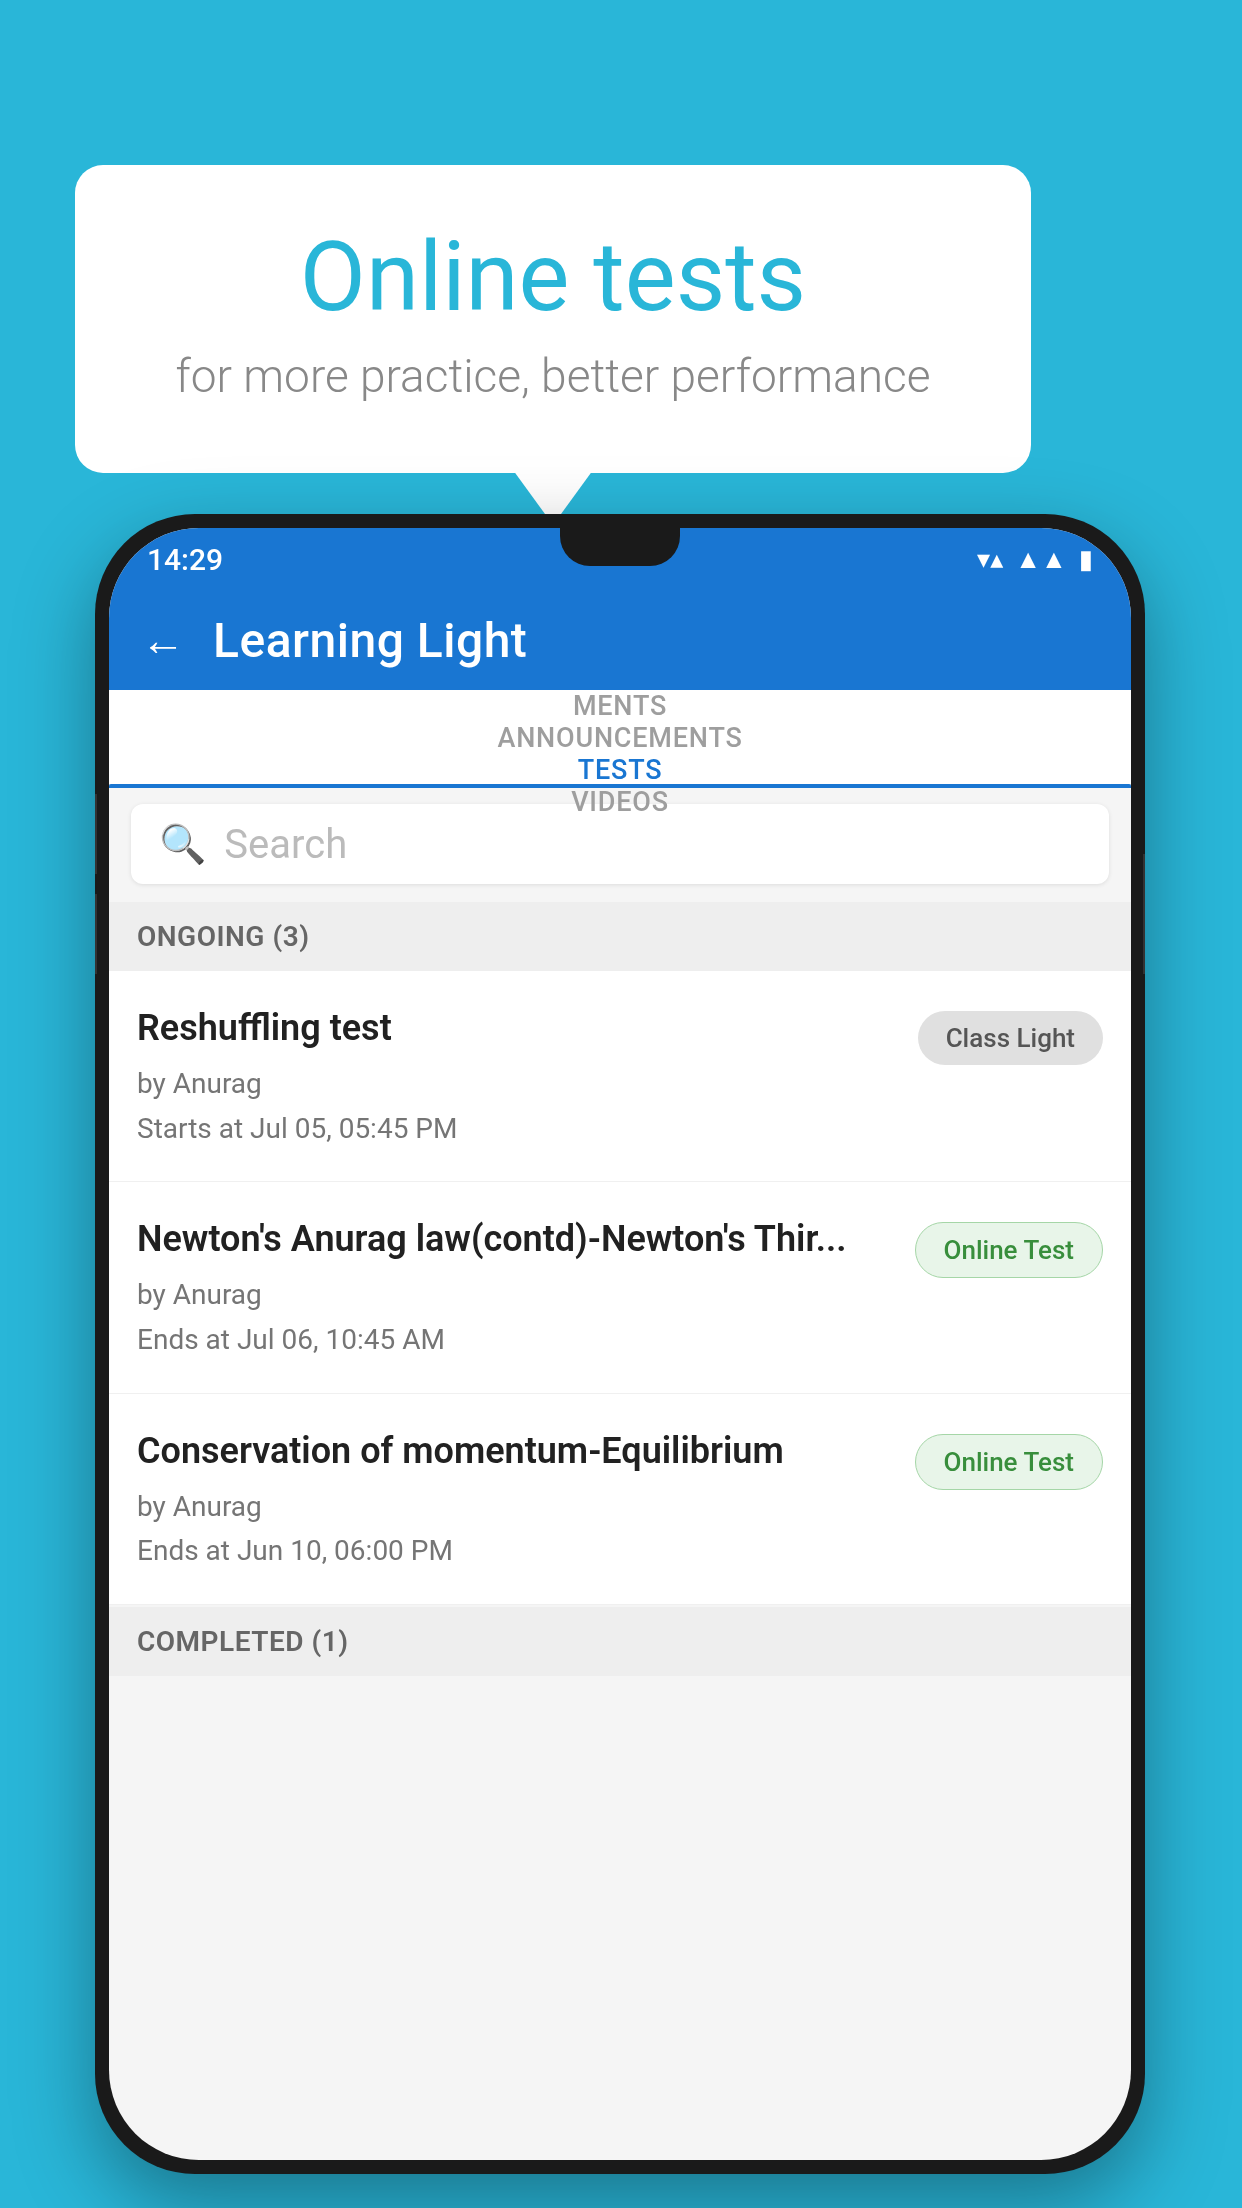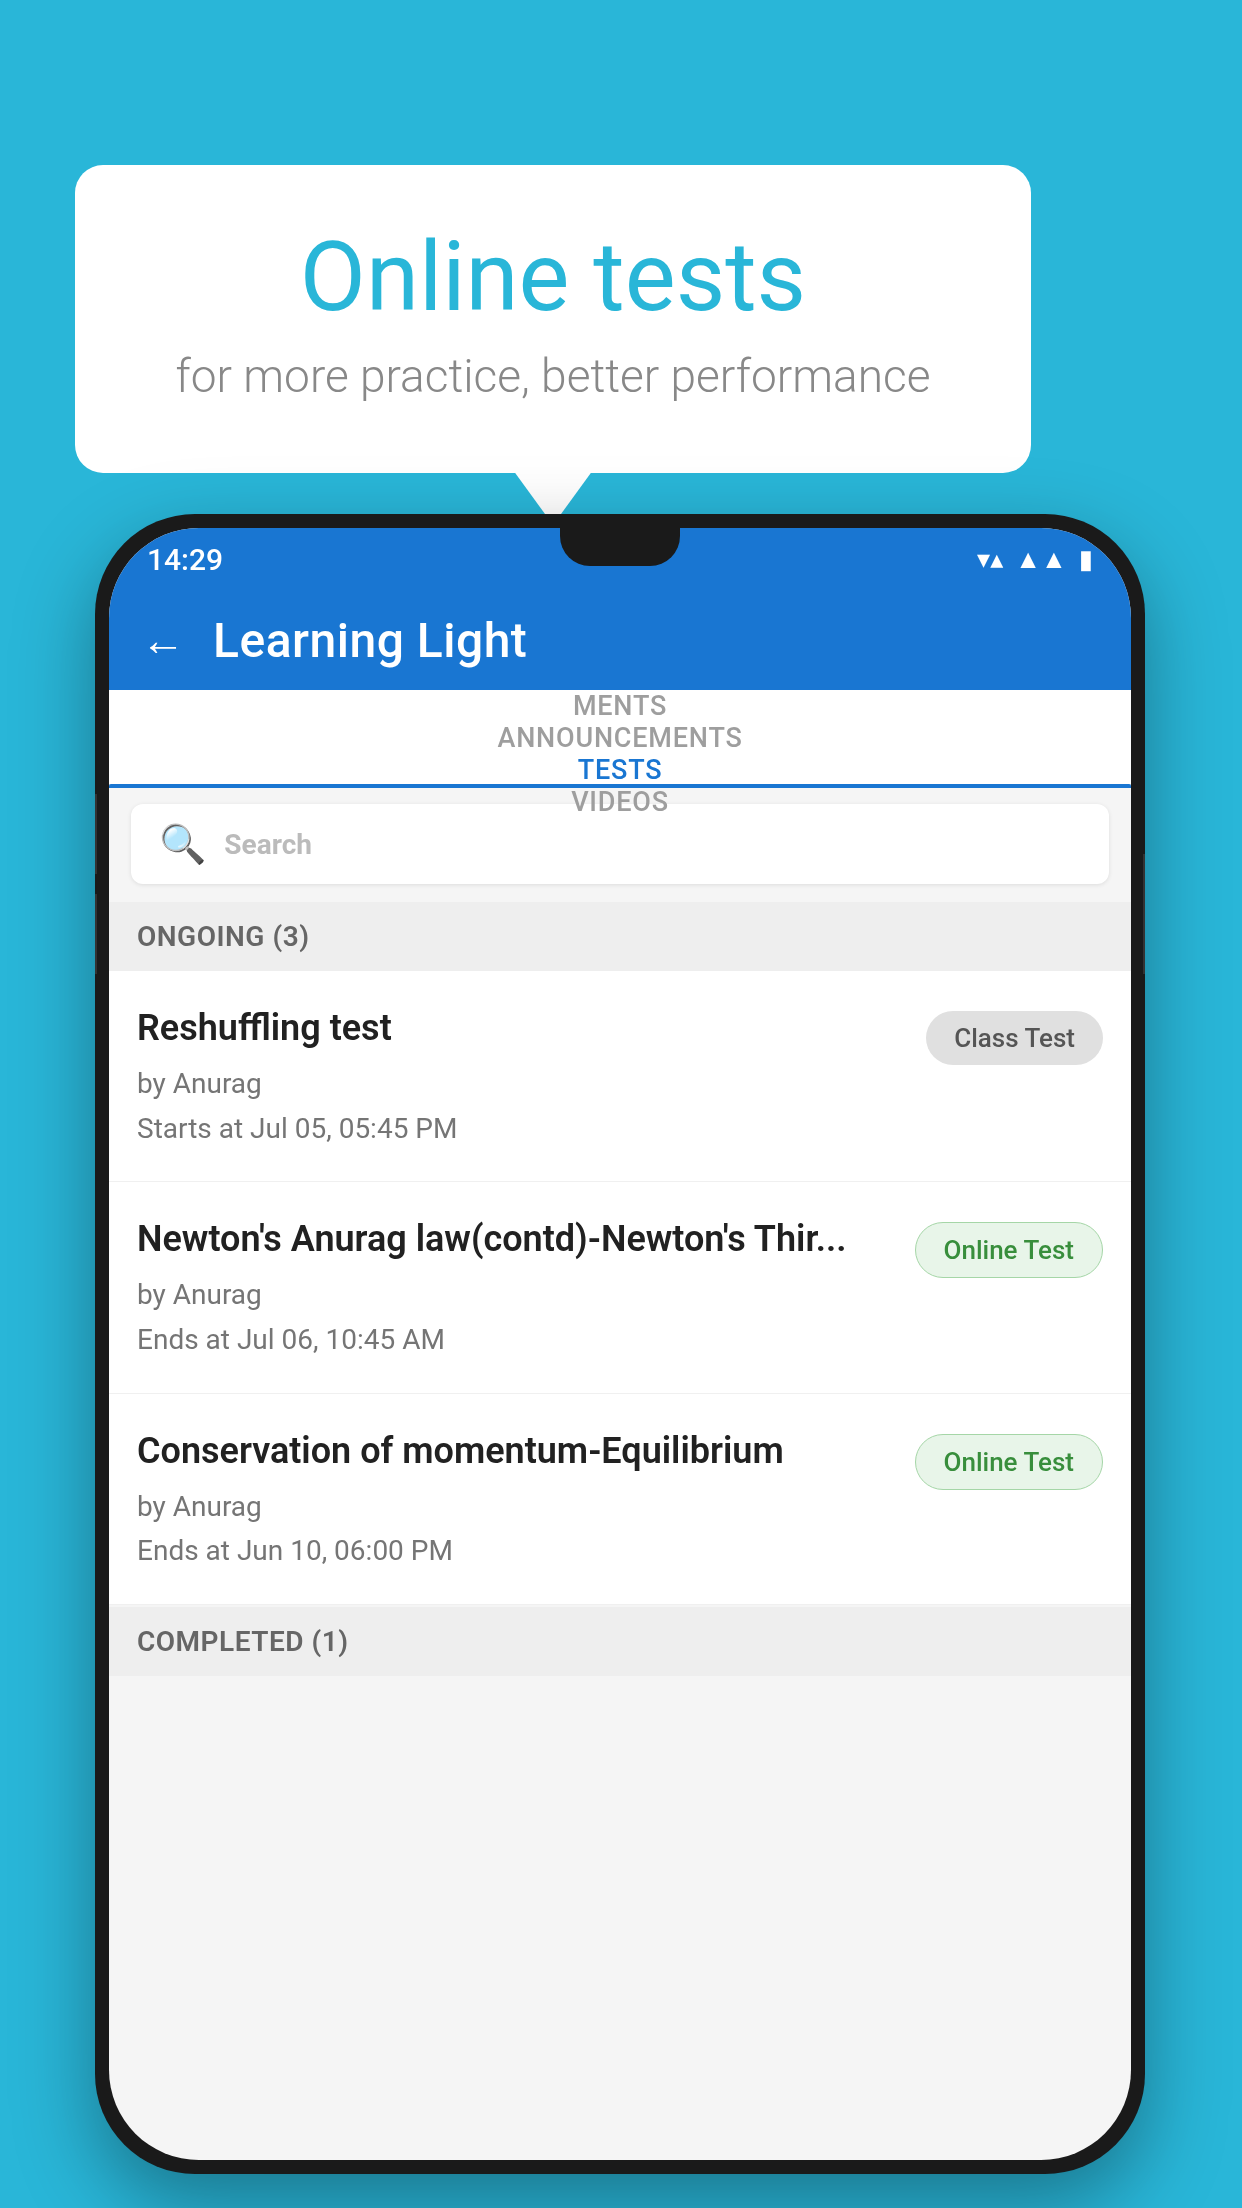--- a/index.html
+++ b/index.html
@@ -178,22 +178,21 @@
       padding: 0 28px;
       gap: 18px;
       box-shadow: 0 1px 4px rgba(0,0,0,0.1);
     }
     .search-icon {
       color: #9e9e9e;
       font-size: 38px;
     }
     .search-placeholder {
       color: #bbb;
-      font-size: 28px;
-      font-weight: bold;
+      font-size: 40px;
     }
 
     
     .section-header {
       background: #eeeeee;
       padding: 18px 28px;
       font-size: 28px;
       font-weight: 600;
       color: #666;
       letter-spacing: 0.5px;
@@ -333,21 +332,21 @@
     <div class="section-header">ONGOING (3)</div>
 
     <div class="tests-list">
 
       <div class="test-item">
         <div class="test-info">
           <div class="test-title">Reshuffling test</div>
           <div class="test-meta">by Anurag</div>
           <div class="test-meta">Starts at  Jul 05, 05:45 PM</div>
         </div>
-        <span class="test-badge badge-class">Class Test</span>
+        <span class="test-badge badge-class">Class Light</span>
       </div>
 
       <div class="test-item">
         <div class="test-info">
           <div class="test-title">Newton's Anurag law(contd)-Newton's Thir...</div>
           <div class="test-meta">by Anurag</div>
           <div class="test-meta">Ends at  Jul 06, 10:45 AM</div>
         </div>
         <span class="test-badge badge-online">Online Test</span>
       </div>

